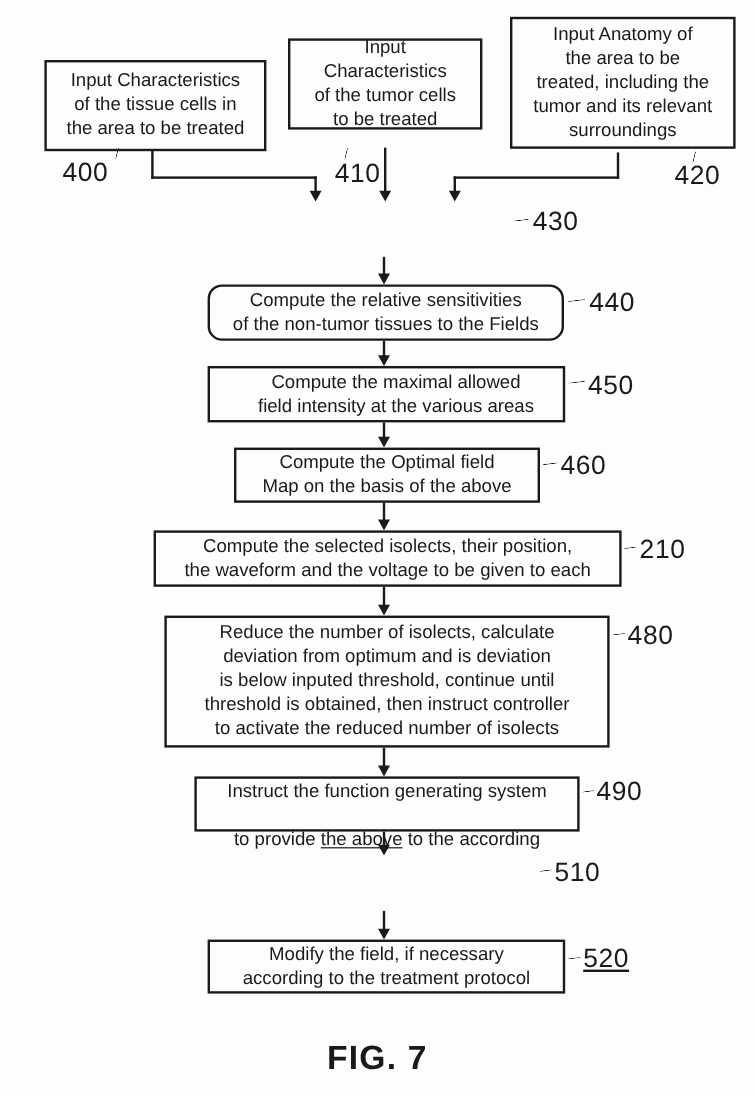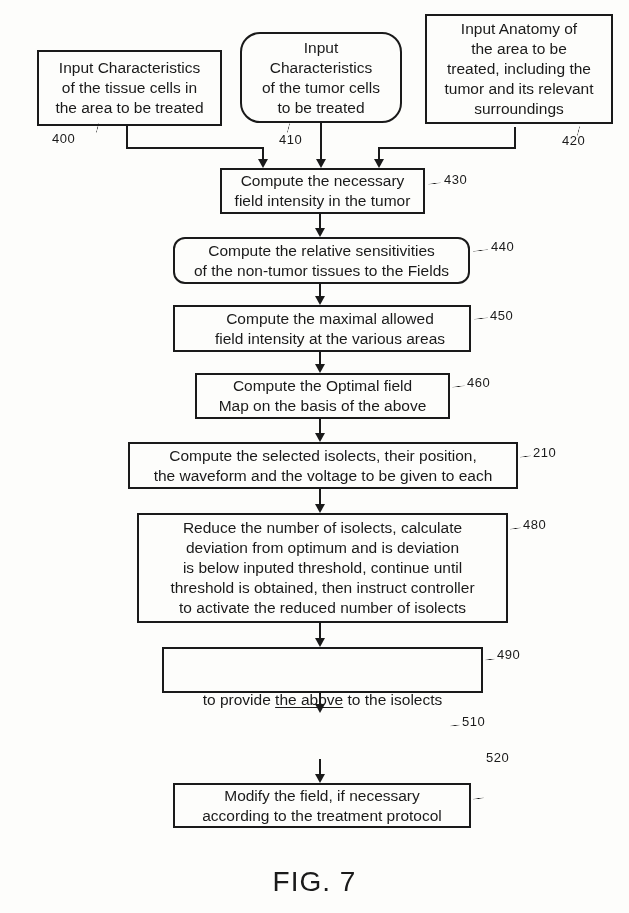--- a/index.html
+++ b/index.html
@@ -12,53 +12,53 @@
     background:#fdfdfb; color:#1a1a1a; overflow:hidden;
   }
   .box {
     position:absolute; box-sizing:border-box;
     border:2px solid #1a1a1a; background:#fdfdfb;
     display:flex; align-items:center; justify-content:center;
     text-align:center; white-space:pre-line;
     font-size:15.5px; line-height:20px; padding:2px 4px;
   }
   .ref {
-    position:absolute; font-size:13px; letter-spacing:0.5px;
+    position:absolute; font-size:22px; letter-spacing:0.5px;
   }
   .leader-h {
     position:absolute; height:0; border-top:1.7px solid #1a1a1a;
     border-radius:45%; transform:rotate(-7deg);
   }
   .leader-v {
     position:absolute; width:0; height:10px; border-left:1.7px solid #1a1a1a;
     border-radius:45%; transform:rotate(14deg);
   }
   .vline { position:absolute; width:2px; background:#1a1a1a; }
   .hline { position:absolute; height:2px; background:#1a1a1a; }
   .arrowhead {
     position:absolute; width:0; height:0;
     border-left:5px solid transparent; border-right:5px solid transparent;
     border-top:9px solid #1a1a1a;
   }
   .ps { white-space:pre-wrap; }
   .u  { text-decoration:underline; text-underline-offset:2px; }
   .caption {
     position:absolute; left:0; top:866px; width:629px; text-align:center;
-    font-size:28px; font-weight:normal; letter-spacing:1px;
+    font-size:28px; font-weight:bold; letter-spacing:1px;
   }
 </style>
 </head>
 <body>
 
 <div class="canvas">
 
   <div class="box" style="left:37px; top:50px; width:185px; height:76px;">Input Characteristics
 of the tissue cells in
 the area to be treated</div>
-  <div class="box" style="left:240px; top:32px; width:162px; height:91px;border-radius:20px;">Input
+  <div class="box" style="left:240px; top:32px; width:162px; height:76px;">Input
 Characteristics
 of the tumor cells
 to be treated</div>
   <div class="box" style="left:425px; top:14px; width:188px; height:110px;">Input Anatomy of
 the area to be
 treated, including the
 tumor and its relevant
 surroundings</div>
 
   <div class="leader-v" style="left:97px; top:123px;"></div>
@@ -74,40 +74,38 @@
   <div class="arrowhead" style="left:258px; top:159px;"></div>
 
   <div class="vline" style="left:320px; top:123px; height:37px;"></div>
   <div class="arrowhead" style="left:316px; top:159px;"></div>
 
   <div class="vline" style="left:514px; top:127px; height:22px;"></div>
   <div class="hline" style="left:378px; top:147px; width:138px;"></div>
   <div class="vline" style="left:378px; top:147px; height:13px;"></div>
   <div class="arrowhead" style="left:374px; top:159px;"></div>
 
-  <div class="box" style="left:220px; top:168px; width:205px; height:46px;">Compute the necessary
-field intensity in the tumor</div>
   <div class="box" style="left:173px; top:237px; width:297px; height:47px;border-radius:12px;">Compute the relative sensitivities
 of the non-tumor tissues to the Fields</div>
   <div class="box" style="left:173px; top:305px; width:298px; height:47px;padding-left:20px;">Compute the maximal allowed
 field intensity at the various areas</div>
   <div class="box" style="left:128px; top:442px; width:390px; height:47px;">Compute the selected isolects, their position,
 the waveform and the voltage to be given to each</div>
   <div class="box" style="left:195px; top:373px; width:255px; height:46px;">Compute the Optimal field
 Map on the basis of the above</div>
   <div class="box" style="left:137px; top:513px; width:371px; height:110px;">Reduce the number of isolects, calculate
 deviation from optimum and is deviation
 is below inputed threshold, continue until
 threshold is obtained, then instruct controller
 to activate the reduced number of isolects</div>
 
   <div class="box" style="left:162px; top:647px; width:321px; height:46px;">
     <div>
-      <br>
-      <span class="ps">to provide </span><span class="ps u">the above</span><span class="ps"> to the isolects</span>
+      <span class="ps">Instruct the function generating system</span><br>
+      <span class="ps">to provide </span><span class="ps u">the above</span><span class="ps"> to the according</span>
     </div>
   </div>
 
   <div class="box" style="left:173px; top:783px; width:298px; height:45px;">Modify the field, if necessary
 according to the treatment protocol</div>
 
   <div class="vline" style="left:319px; top:214px; height:16px;"></div>
   <div class="arrowhead" style="left:315px; top:228px;"></div>
 
   <div class="vline" style="left:319px; top:284px; height:14px;"></div>
@@ -149,17 +147,17 @@
   <div class="leader-h" style="left:510px; top:528px; width:11px;"></div>
   <div class="ref" style="left:523px; top:517px;">480</div>
 
   <div class="leader-h" style="left:485px; top:659px; width:10px;"></div>
   <div class="ref" style="left:497px; top:647px;">490</div>
 
   <div class="leader-h" style="left:450px; top:725px; width:10px;"></div>
   <div class="ref" style="left:462px; top:714px;">510</div>
 
   <div class="leader-h" style="left:473px; top:798px; width:11px;"></div>
-  <div class="ref" style="left:486px; top:750px;">520</div>
+  <div class="ref" style="left:486px; top:786px;text-decoration:underline;">520</div>
 
   <div class="caption">FIG. 7</div>
 
 </div>
 
 </body></html>

